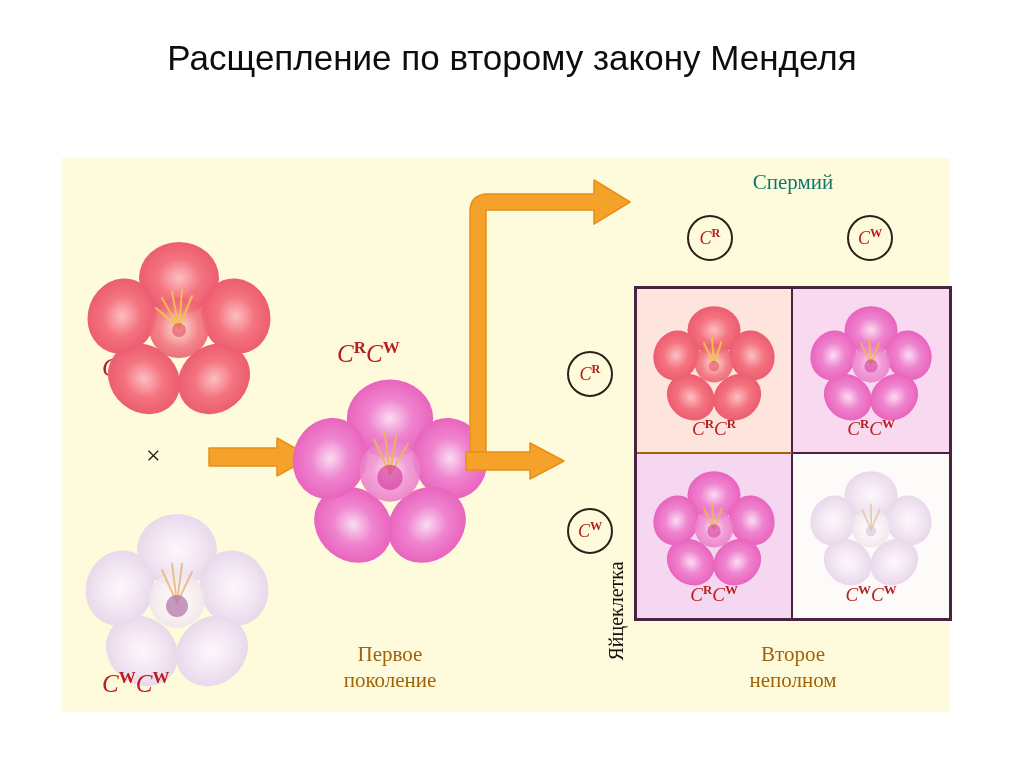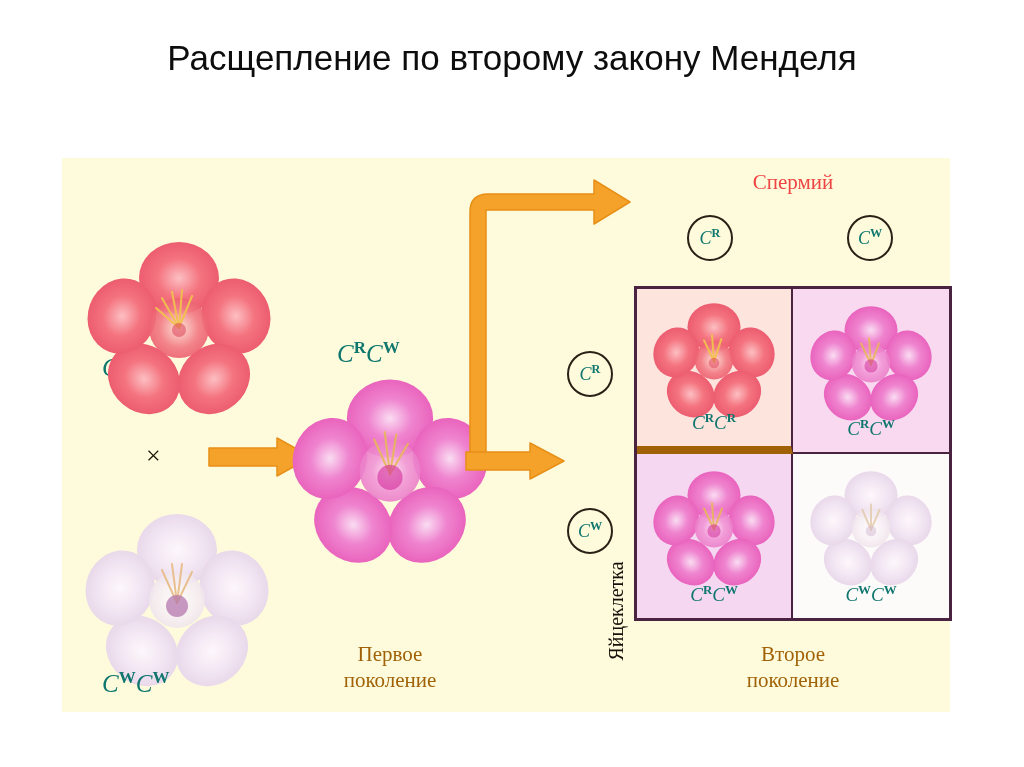--- a/index.html
+++ b/index.html
@@ -36,27 +36,27 @@
     left: 62px;
     top: 158px;
     width: 888px;
     height: 554px;
     background: #fdfbdc;
   }
 
   .lbl {
     position: absolute;
     font-family: "Liberation Serif", serif;
-    color: #ef4444;
+    color: #0f766e;
     white-space: nowrap;
   }
   .geno {
     font-family: "Liberation Serif", serif;
     font-style: italic;
-    color: #0f766e;
+    color: #b91c1c;
     white-space: nowrap;
   }
   .geno sup {
     font-style: normal;
     font-weight: bold;
     font-size: 0.68em;
     vertical-align: super;
     line-height: 0;
   }
 
@@ -115,21 +115,21 @@
     box-sizing: border-box;
     display: grid;
     grid-template-columns: 1fr 1fr;
     grid-template-rows: 1fr 1fr;
   }
   .pcell {
     position: relative;
     box-sizing: border-box;
     overflow: hidden;
   }
-  .pcell.c0 { border-right: 2px solid #4a2340; border-bottom: 8px solid #a16207; }
+  .pcell.c0 { border-right: 2px solid #4a2340; border-bottom: 2px solid #a16207; }
   .pcell.c1 { border-bottom: 2px solid #4a2340; }
   .pcell.c2 { border-right: 2px solid #4a2340; }
   .pcell .cellflower {
     position: absolute;
     left: 50%;
     top: 46%;
     transform: translate(-50%, -50%);
   }
   .pcell .celllabel {
     position: absolute;
@@ -410,15 +410,15 @@
         </svg>
       </div>
       <div class="celllabel geno">
         <span>C</span><sup>W</sup><span>C</span><sup>W</sup>
       </div>
     </div>
 
   </div>
 
   <div class="gen-caption" style="left:641px; top:483px; width:180px;">Второе
-поколение</div>
+неполном</div>
 
 </div>
 
 </body></html>

